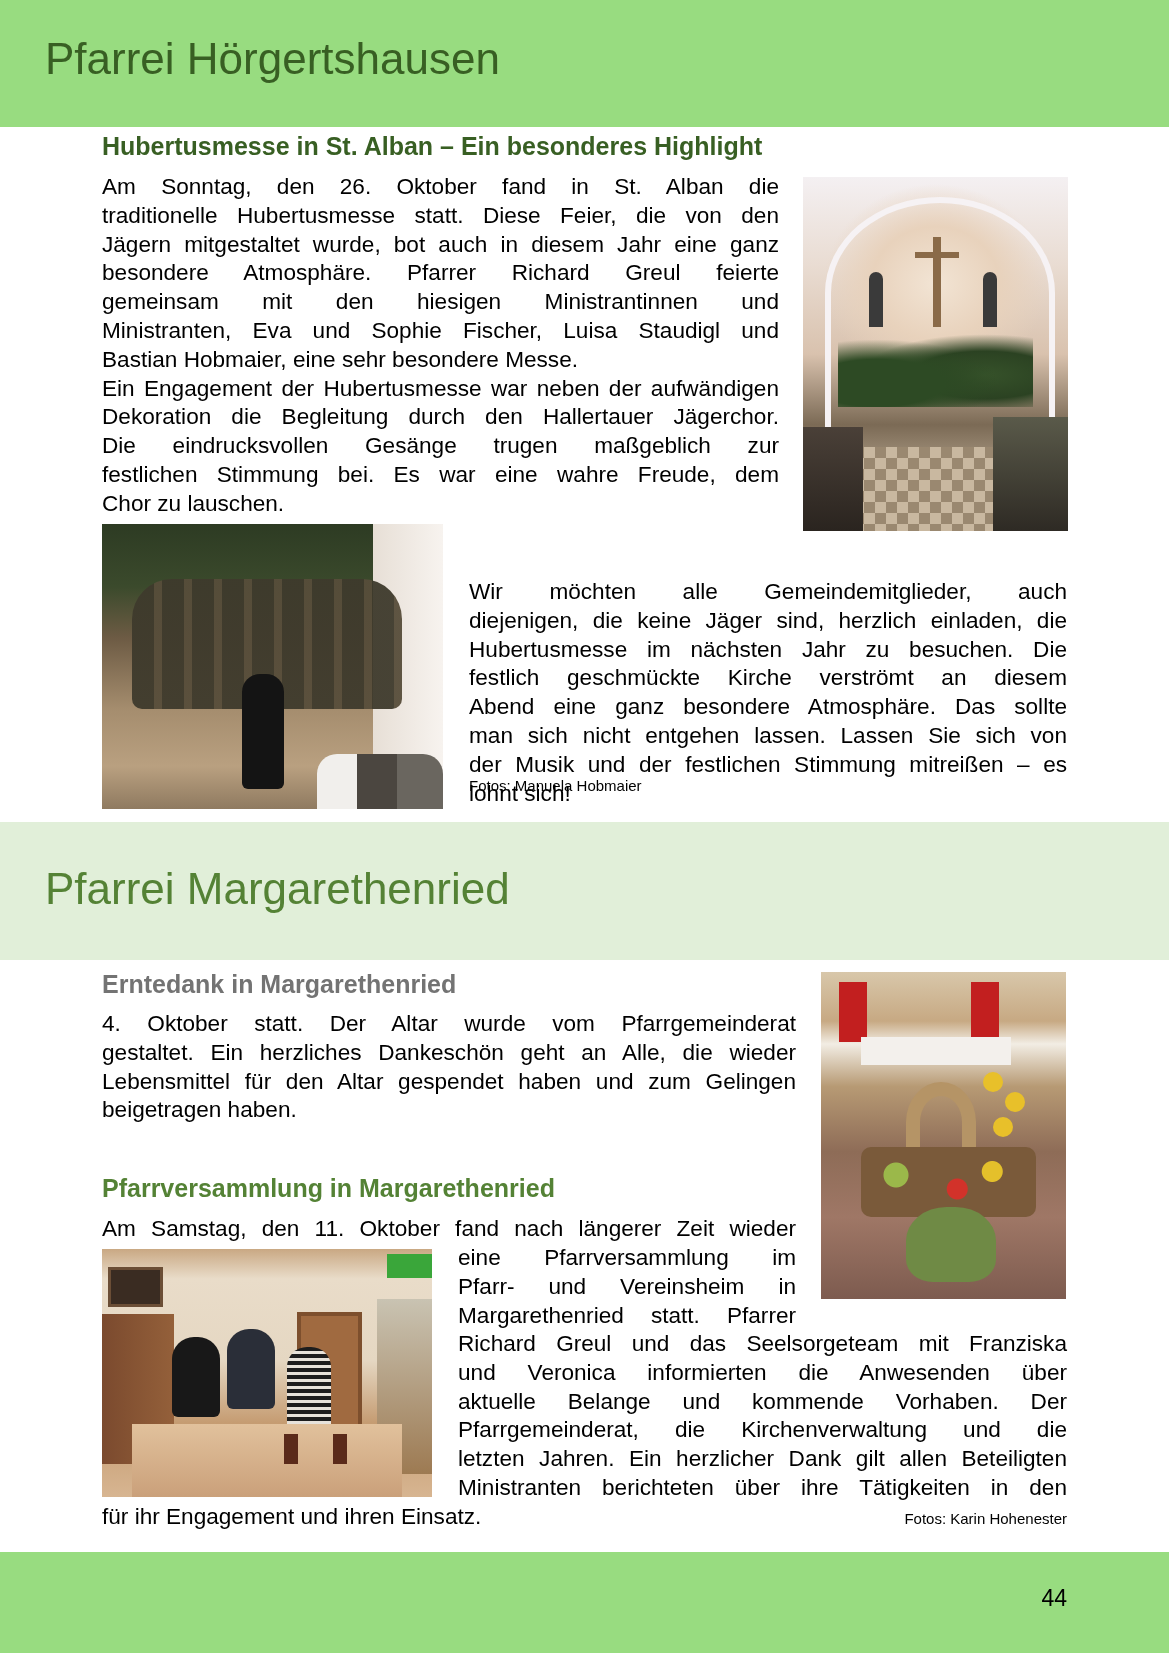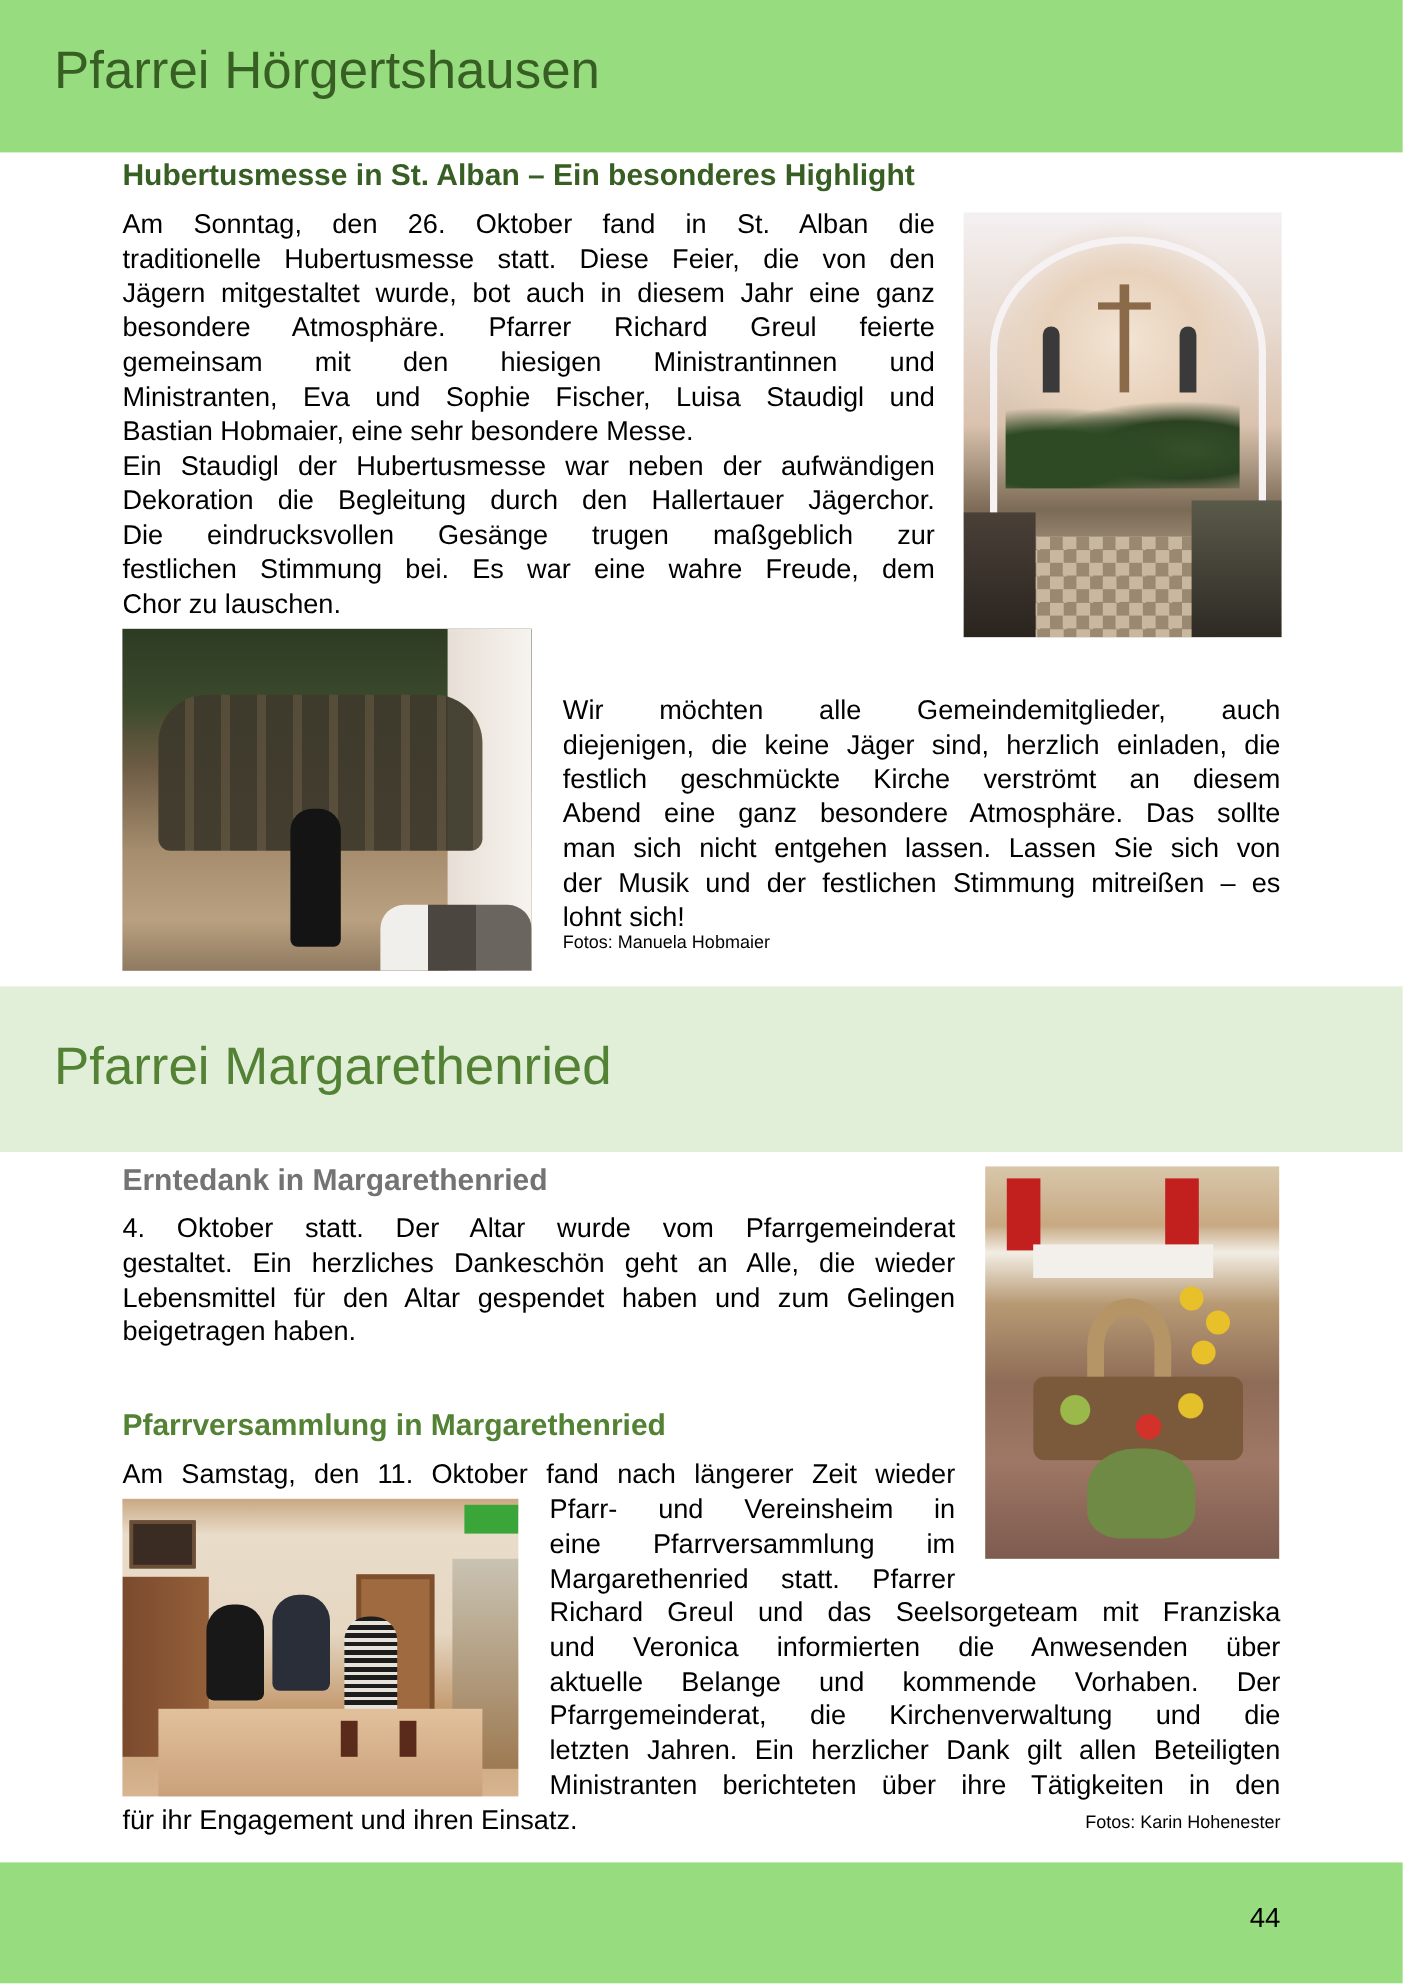--- a/index.html
+++ b/index.html
@@ -88,21 +88,21 @@
 <h2 class="article-heading h-hubertus">Hubertusmesse in St. Alban – Ein besonderes Highlight</h2>
 
 <div class="para" style="left:102px; top:173px; width:677px;">
   <span class="ln">Am Sonntag, den 26. Oktober fand in St. Alban die</span>
   <span class="ln">traditionelle Hubertusmesse statt. Diese Feier, die von den</span>
   <span class="ln">Jägern mitgestaltet wurde, bot auch in diesem Jahr eine ganz</span>
   <span class="ln">besondere Atmosphäre. Pfarrer Richard Greul feierte</span>
   <span class="ln">gemeinsam mit den hiesigen Ministrantinnen und</span>
   <span class="ln">Ministranten, Eva und Sophie Fischer, Luisa Staudigl und</span>
   <span class="ln last">Bastian Hobmaier, eine sehr besondere Messe.</span>
-  <span class="ln">Ein Staudigl der Hubertusmesse war neben der aufwändigen</span>
+  <span class="ln">Ein Engagement der Hubertusmesse war neben der aufwändigen</span>
   <span class="ln">Dekoration die Begleitung durch den Hallertauer Jägerchor.</span>
   <span class="ln">Die eindrucksvollen Gesänge trugen maßgeblich zur</span>
   <span class="ln">festlichen Stimmung bei. Es war eine wahre Freude, dem</span>
   <span class="ln last">Chor zu lauschen.</span>
 </div>
 
 <div class="photo photo-church" title="Kirchenraum St. Alban während der Hubertusmesse">
   <div class="arch"></div>
   <div class="win1"></div>
   <div class="win2"></div>
@@ -117,20 +117,21 @@
 <div class="photo photo-choir" title="Hallertauer Jägerchor beim Singen">
   <div class="wall"></div>
   <div class="singers"></div>
   <div class="conductor"></div>
   <div class="audience"></div>
 </div>
 
 <div class="para" style="left:469px; top:578px; width:598px;">
   <span class="ln">Wir möchten alle Gemeindemitglieder, auch</span>
   <span class="ln">diejenigen, die keine Jäger sind, herzlich einladen, die</span>
+  <span class="ln">Hubertusmesse im nächsten Jahr zu besuchen. Die</span>
   <span class="ln">festlich geschmückte Kirche verströmt an diesem</span>
   <span class="ln">Abend eine ganz besondere Atmosphäre. Das sollte</span>
   <span class="ln">man sich nicht entgehen lassen. Lassen Sie sich von</span>
   <span class="ln">der Musik und der festlichen Stimmung mitreißen – es</span>
   <span class="ln last">lohnt sich!</span>
 </div>
 <div class="credit" style="left:469px; top:777px;">Fotos: Manuela Hobmaier</div>
 
 <div class="band band-mid"></div>
 <h1 class="section-title title-mid">Pfarrei Margarethenried</h1>
@@ -166,22 +167,22 @@
   <div class="cabinet"></div>
   <div class="p1"></div>
   <div class="p2"></div>
   <div class="p3"></div>
   <div class="table"></div>
   <div class="glass1"></div>
   <div class="glass2"></div>
 </div>
 
 <div class="para" style="left:458px; top:1244px; width:338px;">
+  <span class="ln">eine Pfarrversammlung im</span>
   <span class="ln">Pfarr- und Vereinsheim in</span>
-  <span class="ln">eine Pfarrversammlung im</span>
   <span class="ln">Margarethenried statt. Pfarrer</span>
 </div>
 <div class="para" style="left:458px; top:1330px; width:609px;">
   <span class="ln">Richard Greul und das Seelsorgeteam mit Franziska</span>
   <span class="ln">und Veronica informierten die Anwesenden über</span>
   <span class="ln">aktuelle Belange und kommende Vorhaben. Der</span>
   <span class="ln">Pfarrgemeinderat, die Kirchenverwaltung und die</span>
   <span class="ln">letzten Jahren. Ein herzlicher Dank gilt allen Beteiligten</span>
   <span class="ln">Ministranten berichteten über ihre Tätigkeiten in den</span>
 </div>

